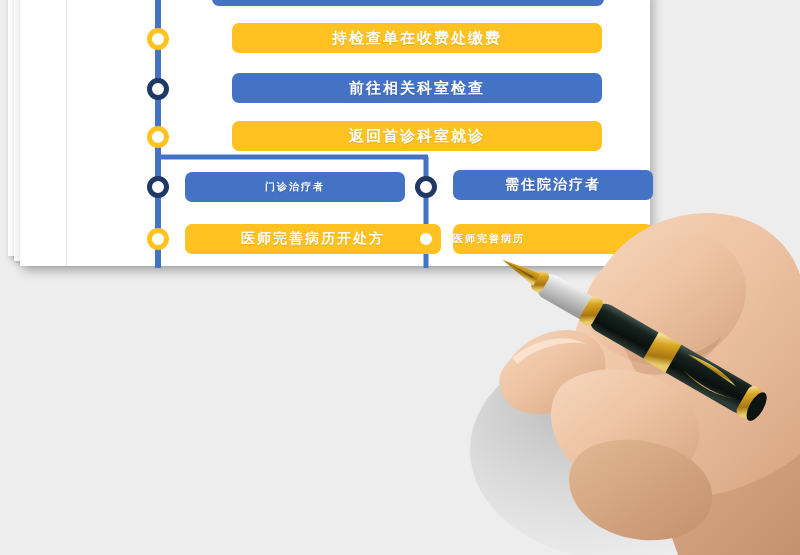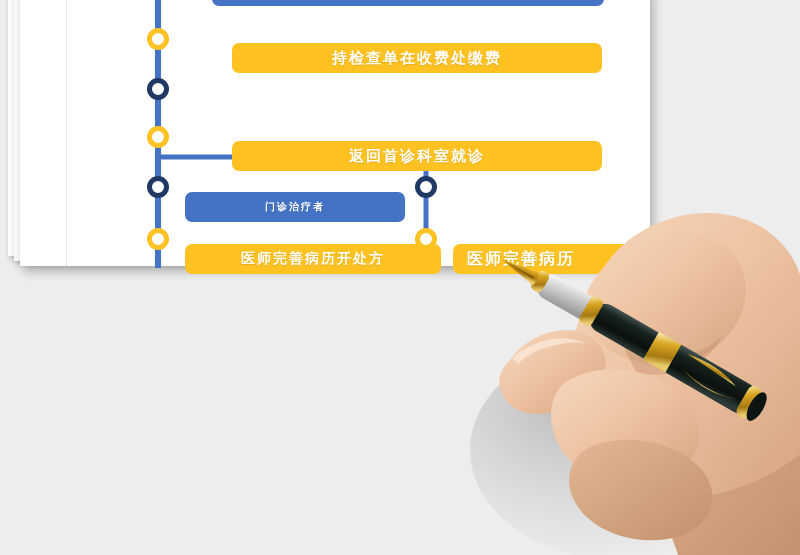--- a/index.html
+++ b/index.html
@@ -29,21 +29,20 @@
   
   #diagram{position:absolute;left:0;top:0;width:650px;height:278px;}
   #diagram svg{position:absolute;left:0;top:0;}
 
   .node-bar{
     position:absolute;height:30px;border-radius:7px;
     display:flex;align-items:center;justify-content:center;
     color:#ffffff;font-size:15px;font-weight:bold;letter-spacing:2px;
     box-sizing:border-box;white-space:nowrap;
     text-shadow:0 1px 1px rgba(0,0,0,.12);
-    margin-top:20px;
   }
   .bar-yellow{background:#ffc220;}
   .bar-blue{background:#4472c4;}
 
   .bar-top-clip{
     position:absolute;height:18px;border-radius:0 0 7px 7px;
     background:#4472c4;
   }
 
   .marker{
@@ -77,34 +76,36 @@
     <line x1="155" y1="157" x2="428" y2="157" stroke="#4472c4" stroke-width="5"></line>
 
     <line x1="426" y1="157" x2="426" y2="268" stroke="#4472c4" stroke-width="5"></line>
   </svg>
 
   <div class="bar-top-clip" style="left:212px;top:-12px;width:392px;"></div>
 
   <div class="node-bar bar-yellow" style="left:232px;top:23px;width:370px;">持检查单在收费处缴费</div>
   <div class="marker m-yellow" style="left:147px;top:28px;"></div>
 
+  <div class="node-bar bar-blue" style="left:232px;top:73px;width:370px;">前往相关科室检查</div>
   <div class="marker m-navy" style="left:147px;top:78px;"></div>
 
   <div class="node-bar bar-yellow" style="left:232px;top:121px;width:370px;">返回首诊科室就诊</div>
   <div class="marker m-yellow" style="left:147px;top:126px;"></div>
 
   <div class="node-bar bar-blue" style="left:185px;top:172px;width:220px;font-size:10px;">门诊治疗者</div>
   <div class="marker m-navy" style="left:147px;top:176px;"></div>
 
+  <div class="node-bar bar-blue" style="left:453px;top:170px;width:200px;font-size:14px;">需住院治疗者</div>
   <div class="marker m-navy" style="left:415px;top:176px;"></div>
 
   <div class="node-bar bar-yellow" style="left:185px;top:224px;width:256px;font-size:14px;">医师完善病历开处方</div>
   <div class="marker m-yellow" style="left:147px;top:228px;"></div>
 
-  <div class="node-bar bar-yellow" style="left:453px;top:224px;width:200px;font-size:16px;justify-content:flex-start;padding-left:14px;">医师完善病历</div>
+  <div class="node-bar bar-yellow" style="left:453px;top:224px;width:200px;font-size:10px;justify-content:flex-start;">医师完善病历</div>
   <div class="marker m-yellow" style="left:415px;top:228px;"></div>
 </div>
 
 <div id="hand-layer">
   <svg width="335" height="410" viewBox="0 0 335 410">
     <defs>
       <linearGradient id="skin" x1="0" y1="0" x2="1" y2="1">
         <stop offset="0%" stop-color="#f6d7bd"></stop>
         <stop offset="45%" stop-color="#eec4a4"></stop>
         <stop offset="100%" stop-color="#d6a480"></stop>

